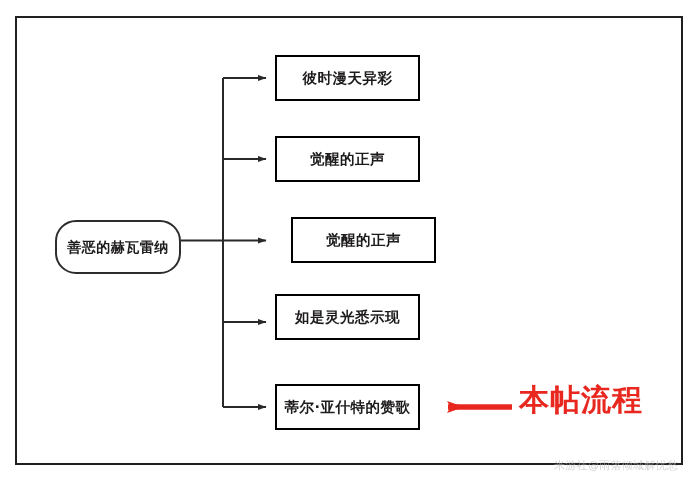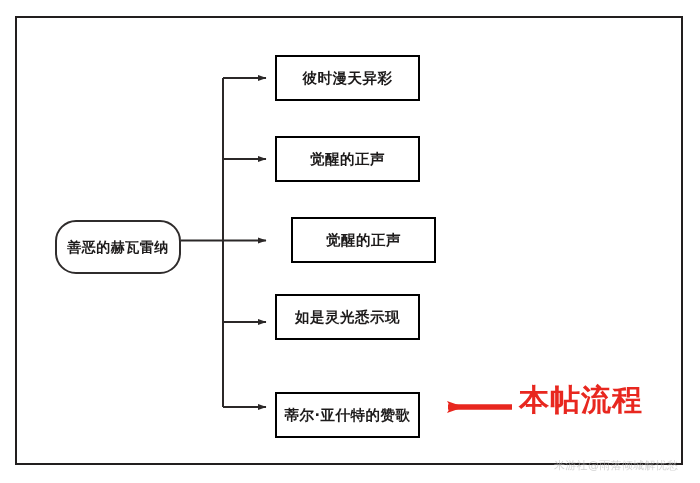--- a/index.html
+++ b/index.html
@@ -79,21 +79,21 @@
     color: #1d1b1b;
     letter-spacing: 0.5px;
     line-height: 1;
     white-space: nowrap;
   }
 
   .leaf-0 { top: 55px; }
   .leaf-1 { top: 136px; }
   .leaf-2 { top: 217px; margin-left: 16px; }
   .leaf-3 { top: 294px; }
-  .leaf-4 { top: 392px; }
+  .leaf-4 { top: 384px; }
 
   
   .annotation-label {
     position: absolute;
     left: 519px;
     top: 385px;
     font-size: 30px;
     font-weight: 700;
     color: #e8271f;
     letter-spacing: 1px;

